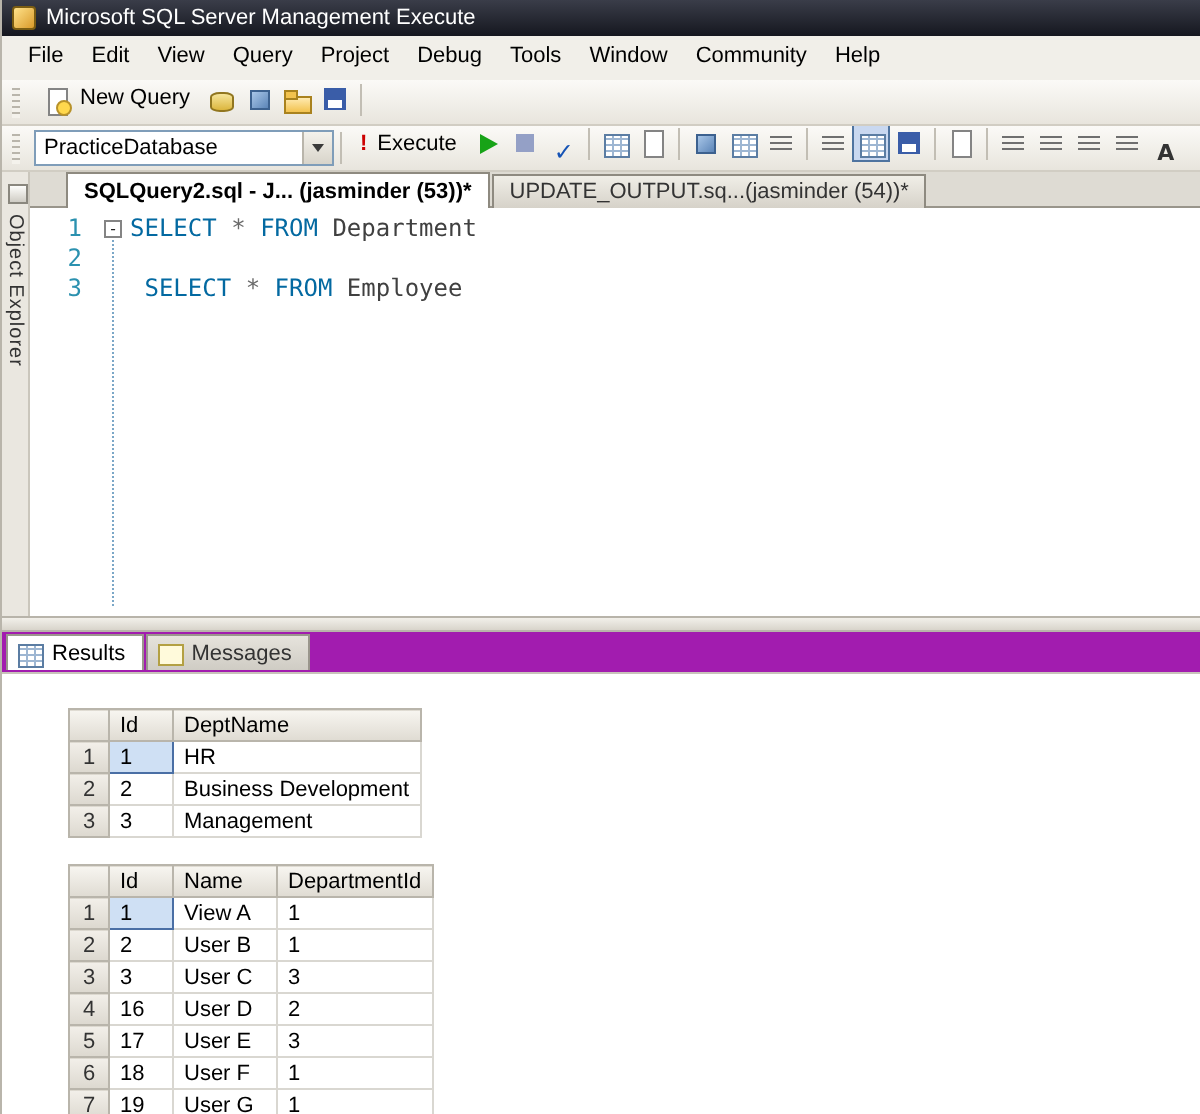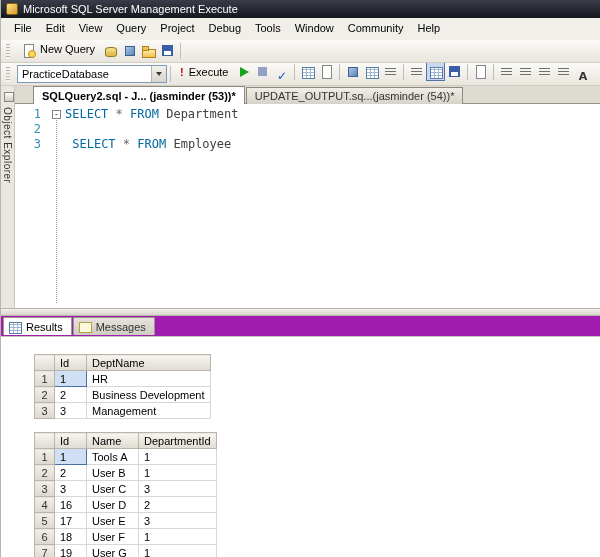--- a/index.html
+++ b/index.html
@@ -278,21 +278,21 @@
             <th class="rowhdr"></th>
             <th>Id</th>
             <th>Name</th>
             <th>DepartmentId</th>
           </tr>
         </thead>
         <tbody>
             <tr>
               <td class="rowhdr">1</td>
               <td class="selcell">1</td>
-              <td>Tools A</td>
+              <td>View A</td>
               <td>1</td>
             </tr>
             <tr>
               <td class="rowhdr">2</td>
               <td>2</td>
               <td>User B</td>
               <td>1</td>
             </tr>
             <tr>
               <td class="rowhdr">3</td>

